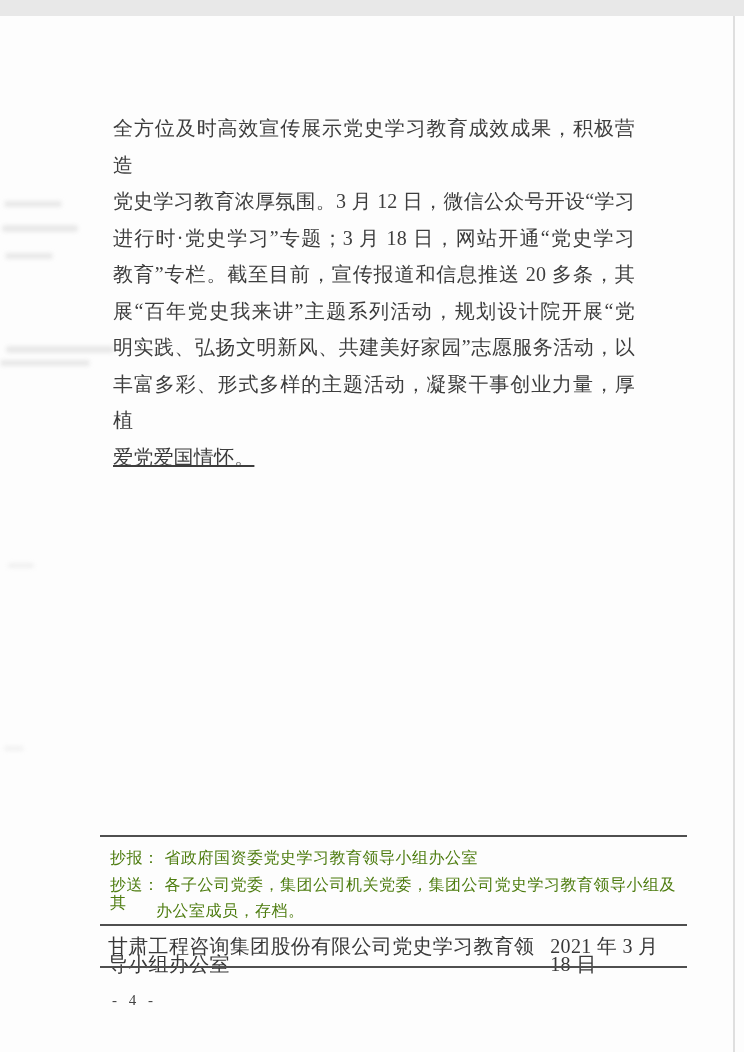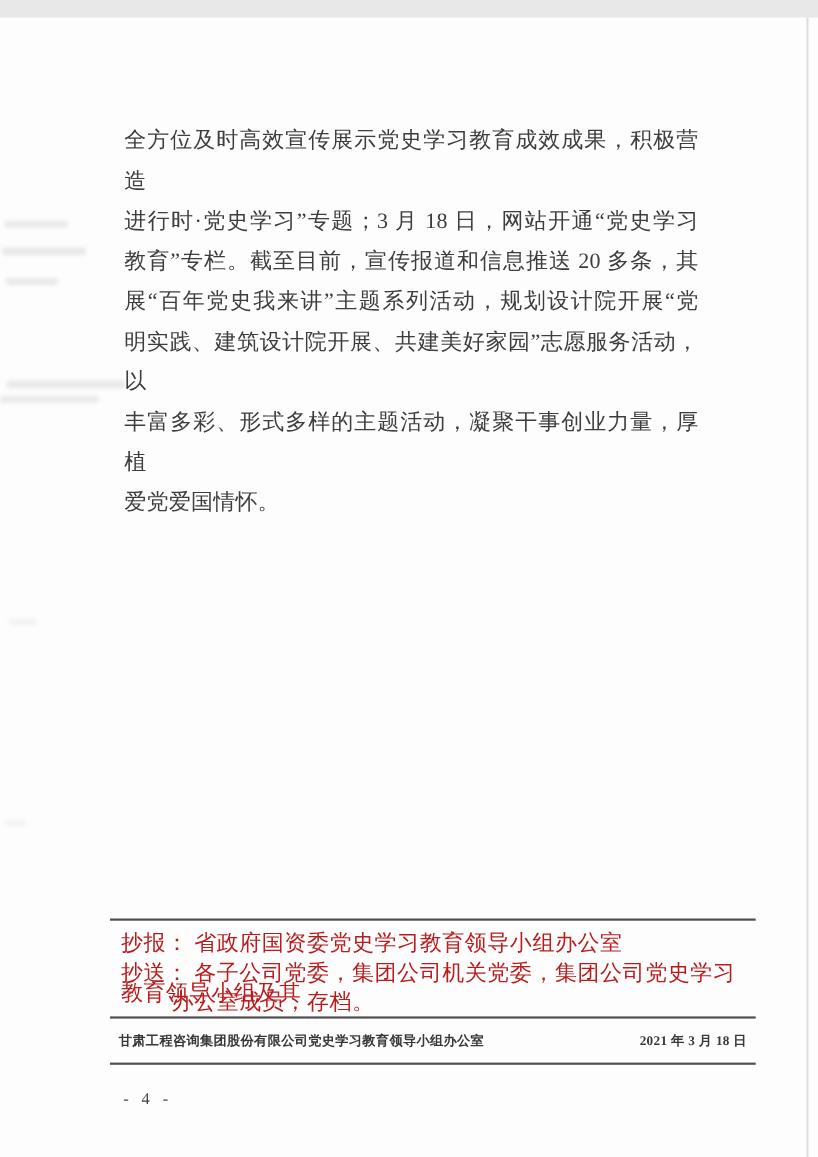--- a/index.html
+++ b/index.html
@@ -55,63 +55,63 @@
   }
   .body-line {
     margin: 0;
     text-align: justify;
     text-align-last: justify;
     white-space: normal;
   }
   .body-line.last {
     text-align: left;
     text-align-last: left;
+    text-decoration: underline;
   }
 
   
   .rule {
     position: absolute;
     left: 100px;
     width: 587px;
     height: 1.6px;
     background: var(--rule, #4f4f4f);
   }
   .rule1 { top: 819px; }
   .rule2 { top: 908px; }
   .rule3 { top: 950px; }
 
   
   .f-row {
     position: absolute;
     left: 110px;
     width: 577px;
-    font-size: 20px;
+    font-size: 16px;
     line-height: 18px;
-    color: #b91c1c;
+    color: #4d7c0f;
     letter-spacing: 0.5px;
   }
   .f-report { top: 833px; }
   .f-send   { top: 860px; }
   .f-send2  { top: 886px; left: 156px; }
   .f-label { margin-right: 5px; }
 
   
   .issuer-row {
     position: absolute;
     left: 108px;
     top: 921px;
     width: 571px;
     display: flex;
     justify-content: space-between;
     align-items: baseline;
-    font-size: 12px;
+    font-size: 20px;
     line-height: 18px;
     color: #383838;
     letter-spacing: 0.3px;
-    font-weight: bold;
   }
 
   
   .page-number {
     position: absolute;
     left: 112px;
     top: 976px;
     font-size: 15px;
     color: #444;
     letter-spacing: 4px;
@@ -127,24 +127,25 @@
   <div class="smudge s1"></div>
   <div class="smudge s2"></div>
   <div class="smudge s3"></div>
   <div class="smudge s4"></div>
   <div class="smudge s5"></div>
   <div class="smudge s6"></div>
   <div class="smudge s7"></div>
 
   <div class="body-text">
     <p class="body-line">全方位及时高效宣传展示党史学习教育成效成果，积极营造</p>
+    <p class="body-line">党史学习教育浓厚氛围。3 月 12 日，微信公众号开设“学习</p>
     <p class="body-line">进行时·党史学习”专题；3 月 18 日，网站开通“党史学习</p>
     <p class="body-line">教育”专栏。截至目前，宣传报道和信息推送 20 多条，其</p>
     <p class="body-line">展“百年党史我来讲”主题系列活动，规划设计院开展“党</p>
-    <p class="body-line">明实践、建筑设计院开展、共建美好家园”志愿服务活动，以</p>
+    <p class="body-line">明实践、弘扬文明新风、共建美好家园”志愿服务活动，以</p>
     <p class="body-line">丰富多彩、形式多样的主题活动，凝聚干事创业力量，厚植</p>
     <p class="body-line last">爱党爱国情怀。</p>
   </div>
 
   <div class="rule rule1"></div>
 
   <div class="f-row f-report">
     <span class="f-label">抄报：</span><span>省政府国资委党史学习教育领导小组办公室</span>
   </div>
 

